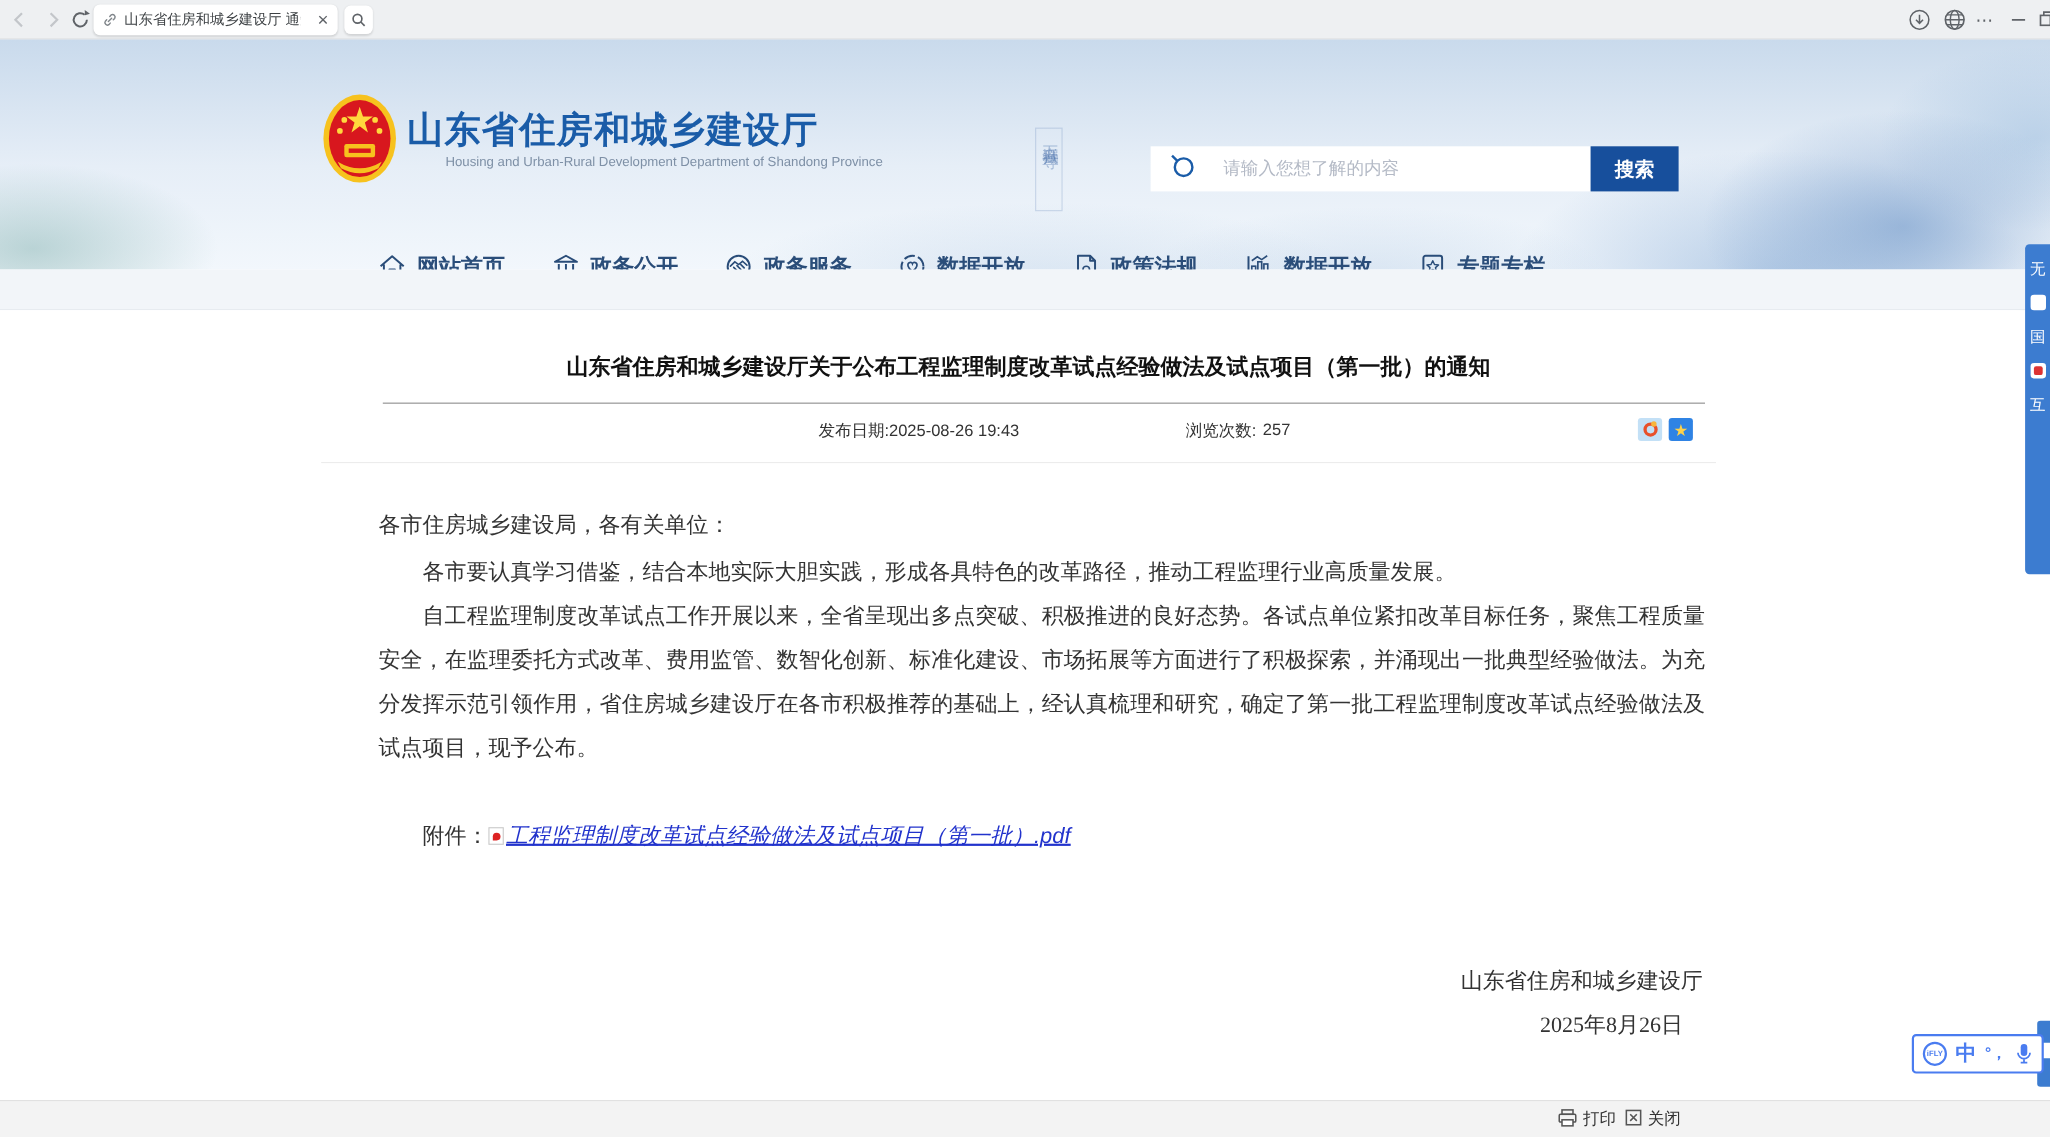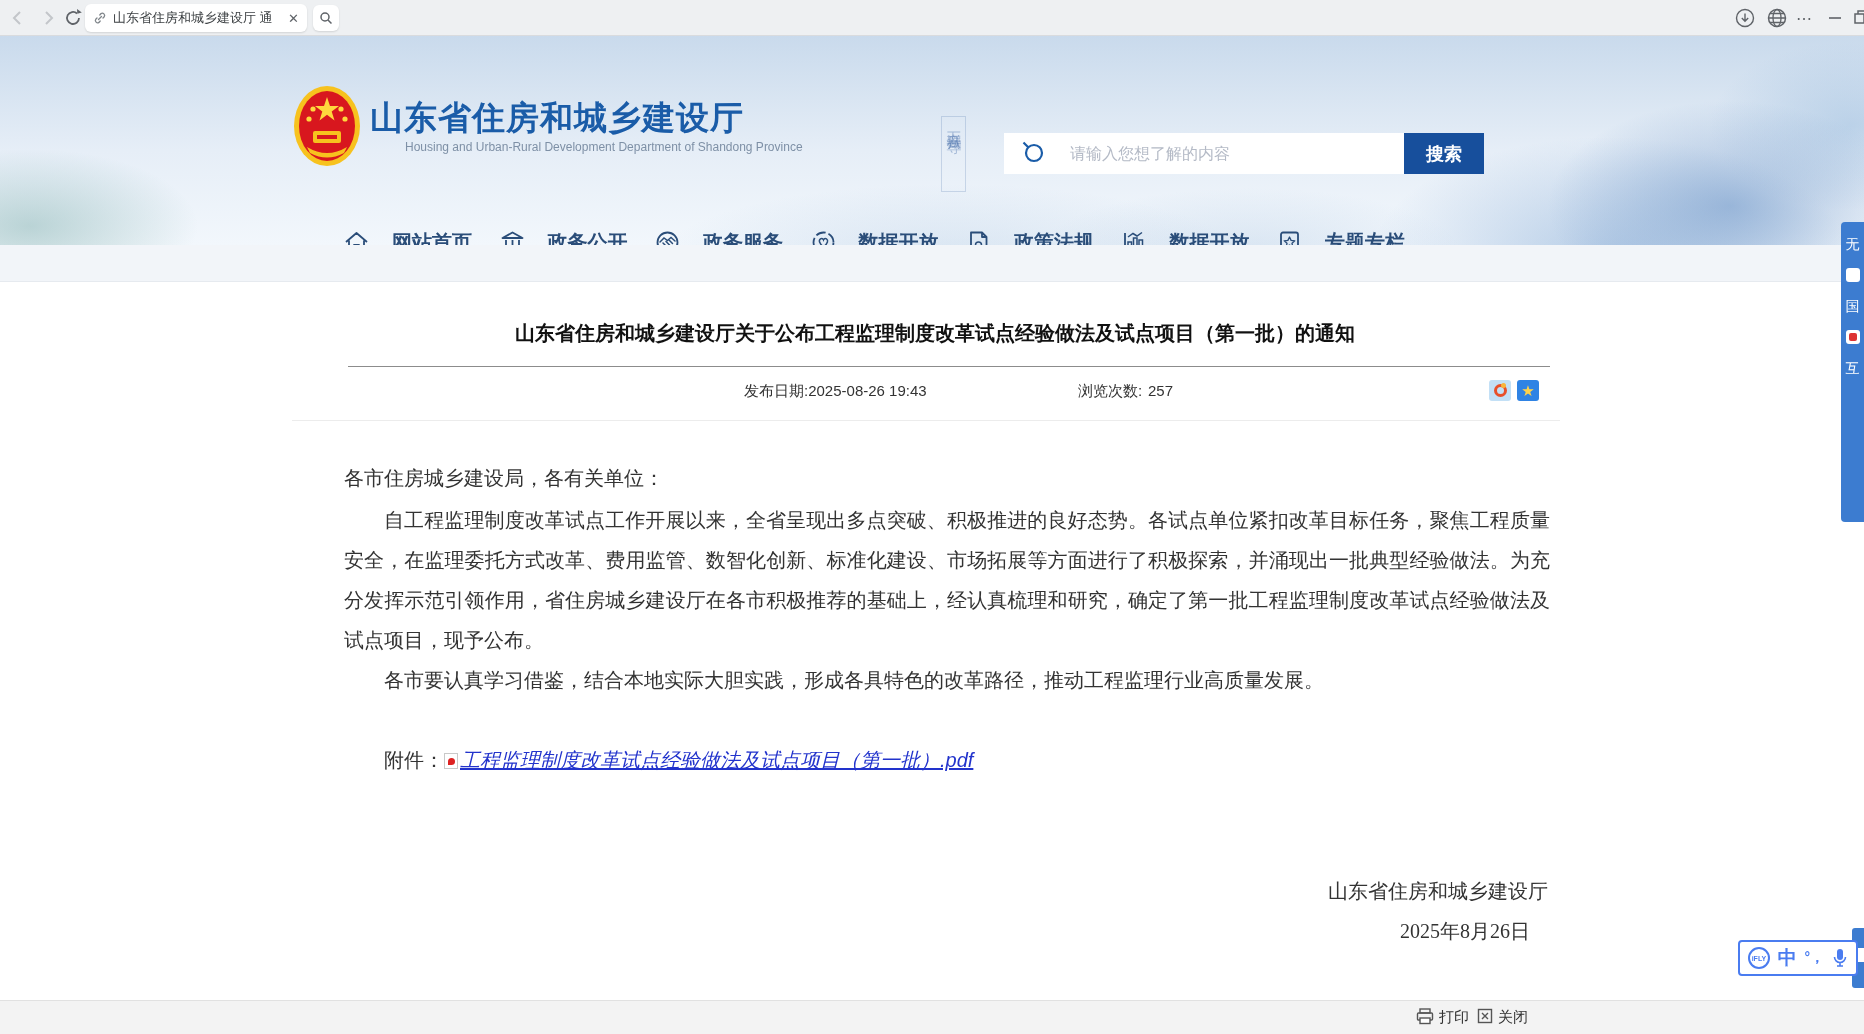--- a/index.html
+++ b/index.html
@@ -28,28 +28,28 @@
       radial-gradient(ellipse 240px 110px at 30px 190px,  rgba(120,170,168,.45), transparent 70%),
       radial-gradient(ellipse 420px 110px at 950px 225px, rgba(150,182,216,.30), transparent 70%),
       radial-gradient(ellipse 300px 90px at 1250px 215px, rgba(150,182,216,.28), transparent 70%),
       linear-gradient(180deg,#c9daec 0%,#e6eef7 55%,#f2f7fc 100%);}
   .tree-blob{left:1822px;top:224px;width:42px;height:24px;background:radial-gradient(ellipse at center, rgba(70,130,90,.55), transparent 70%);}
   .emblem{left:293px;top:49px;width:68px;height:82px;}
   .site-title{left:370px;top:60px;font-size:33px;font-weight:bold;color:#1a5ca8;letter-spacing:1px;white-space:nowrap;}
   .site-sub{left:373px;top:104px;font-size:12px;color:#7d8fa5;color:#7e90a6;white-space:nowrap;margin-left:32px;}
   .stamp{left:941px;top:80px;height:76px;writing-mode:vertical-rl;font-size:15px;color:rgba(70,110,170,.40);border:1px solid rgba(70,110,170,.22);padding:3px 2px;letter-spacing:2px;}
 
-  .searchbox{left:1004px;top:97px;width:480px;height:56px;display:flex;}
+  .searchbox{left:1046px;top:97px;width:480px;height:56px;display:flex;}
   .search-input-wrap{width:400px;height:41px;background:#fff;display:flex;align-items:center;padding-left:16px;gap:22px;}
   .search-input{border:none;outline:none;font-size:16px;color:#333;width:330px;background:transparent;font-family:"Liberation Sans",sans-serif;}
   .search-input::placeholder{color:#b4bac6;}
   .search-btn{width:80px;height:41px;background:#174f9c;color:#fff;border:none;font-size:18px;font-weight:bold;cursor:pointer;font-family:"Liberation Sans",sans-serif;}
 
   .mainnav{left:343px;top:185px;width:1062px;height:42px;display:flex;justify-content:space-between;align-items:center;}
-  .nav-item{display:flex;align-items:center;gap:22px;cursor:pointer;}
+  .nav-item{display:flex;align-items:center;gap:9px;cursor:pointer;}
   .nav-item svg{display:block;}
   .nav-label{font-size:20px;font-weight:bold;color:#2a4d79;white-space:nowrap;}
 
   
   .crumbbar{left:0;top:245px;width:1864px;height:37px;background:#f2f5f9;border-bottom:1px solid #e6eaef;}
   .crumbs{left:294px;top:255px;display:flex;align-items:center;gap:4px;font-size:13px;color:#4a4a4a;}
   .crumb{cursor:pointer;}
   .crumb-sep{color:#4a4a4a;}
 
   
@@ -291,22 +291,22 @@
       <span class="weibo-eye">
           <span class="weibo-spark"></span>
         </span>
     </div>
     <div class="abs share share-qzone">★</div>
 
     <div class="abs meta-rule"></div>
 
     <div class="abs bodytext">
       <p class="para" style="text-indent:0;font-family:Liberation Mono, monospace;">各市住房城乡建设局，各有关单位：</p>
+      <p class="para">各市要认真学习借鉴，结合本地实际大胆实践，形成各具特色的改革路径，推动工程监理行业高质量发展。</p>
       <p class="para">自工程监理制度改革试点工作开展以来，全省呈现出多点突破、积极推进的良好态势。各试点单位紧扣改革目标任务，聚焦工程质量安全，在监理委托方式改革、费用监管、数智化创新、标准化建设、市场拓展等方面进行了积极探索，并涌现出一批典型经验做法。为充分发挥示范引领作用，省住房城乡建设厅在各市积极推荐的基础上，经认真梳理和研究，确定了第一批工程监理制度改革试点经验做法及试点项目，现予公布。</p>
-      <p class="para">各市要认真学习借鉴，结合本地实际大胆实践，形成各具特色的改革路径，推动工程监理行业高质量发展。</p>
       <p class="para attach-line">
         <span>附件：</span><span class="pdf-ico"></span><a class="attach-link">工程监理制度改革试点经验做法及试点项目（第一批）.pdf</a>
       </p>
     </div>
 
     <div class="abs sig-org">山东省住房和城乡建设厅</div>
     <div class="abs sig-date">2025年8月26日</div>
   </div>
 
   <div class="abs side-widget">

